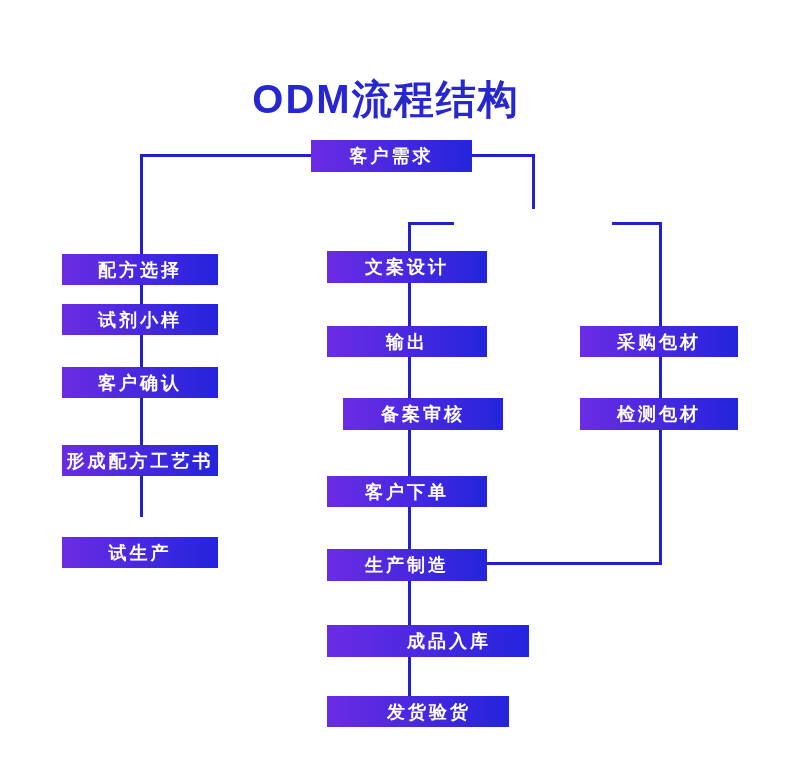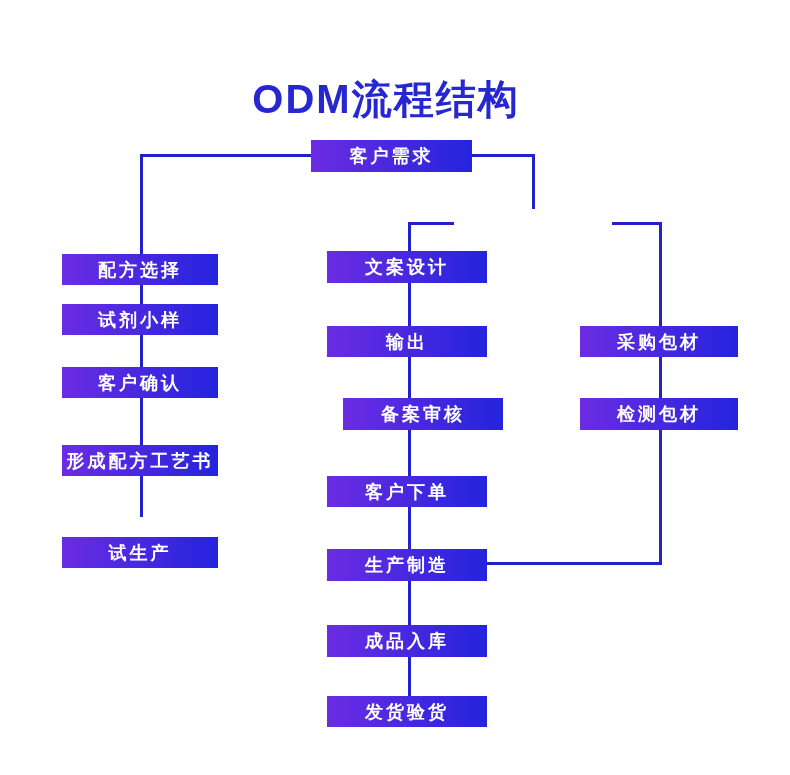--- a/index.html
+++ b/index.html
@@ -63,17 +63,17 @@
     <div class="flow-node" style="left: 57px; top: 222px; width: 156px; height: 31px; margin-top: 32px;">配方选择</div>
     <div class="flow-node" style="left: 57px; top: 294px; width: 156px; height: 31px; margin-top: 10px;">试剂小样</div>
     <div class="flow-node" style="left: 57px; top: 367px; width: 156px; height: 31px;">客户确认</div>
     <div class="flow-node" style="left: 57px; top: 445px; width: 156px; height: 31px;">形成配方工艺书</div>
     <div class="flow-node" style="left: 57px; top: 517px; width: 156px; height: 31px; margin-top: 20px;">试生产</div>
     <div class="flow-node" style="left: 322px; top: 251px; width: 160px; height: 32px;">文案设计</div>
     <div class="flow-node" style="left: 322px; top: 326px; width: 160px; height: 31px;">输出</div>
     <div class="flow-node" style="left: 322px; top: 398px; width: 160px; height: 32px; margin-left: 16px;">备案审核</div>
     <div class="flow-node" style="left: 322px; top: 476px; width: 160px; height: 31px;">客户下单</div>
     <div class="flow-node" style="left: 322px; top: 549px; width: 160px; height: 32px;">生产制造</div>
-    <div class="flow-node" style="left: 322px; top: 625px; width: 160px; height: 32px;">成品入库</div>
-    <div class="flow-node" style="left: 322px; top: 696px; width: 160px; height: 31px;">发货验货</div>
+    <div class="flow-node" style="left: 322px; top: 625px; width: 160px; height: 32px; padding-left: 42px;">成品入库</div>
+    <div class="flow-node" style="left: 322px; top: 696px; width: 160px; height: 31px; padding-left: 22px;">发货验货</div>
     <div class="flow-node" style="left: 575px; top: 326px; width: 158px; height: 31px;">采购包材</div>
     <div class="flow-node" style="left: 575px; top: 398px; width: 158px; height: 32px;">检测包材</div>
   </div>
 
 </body></html>

